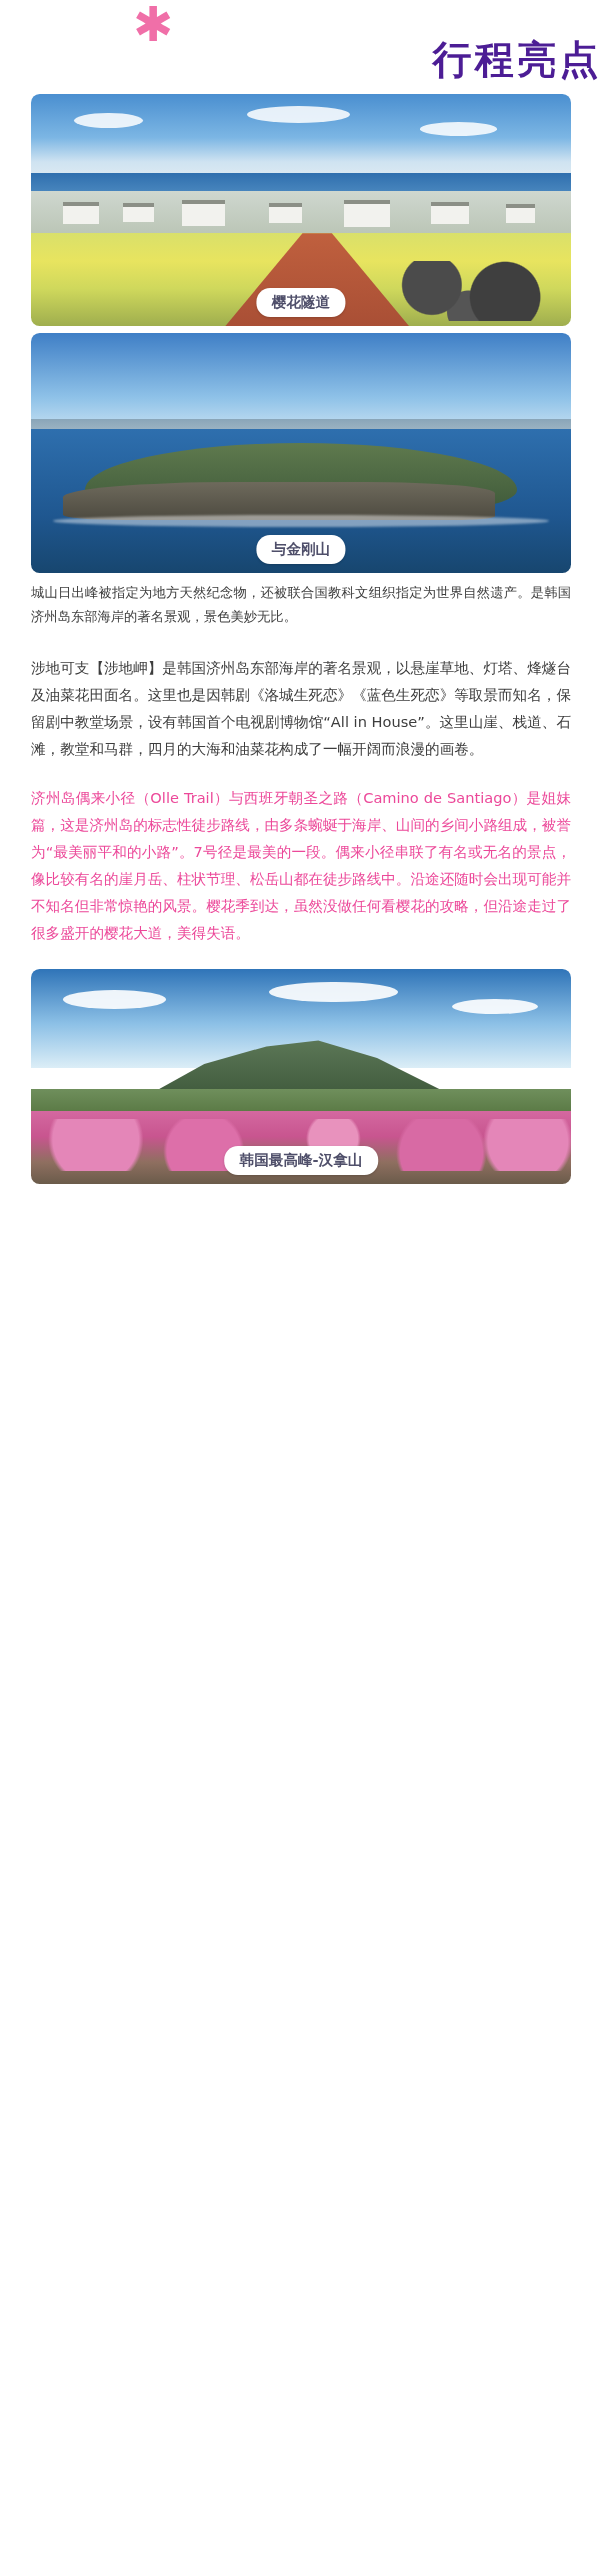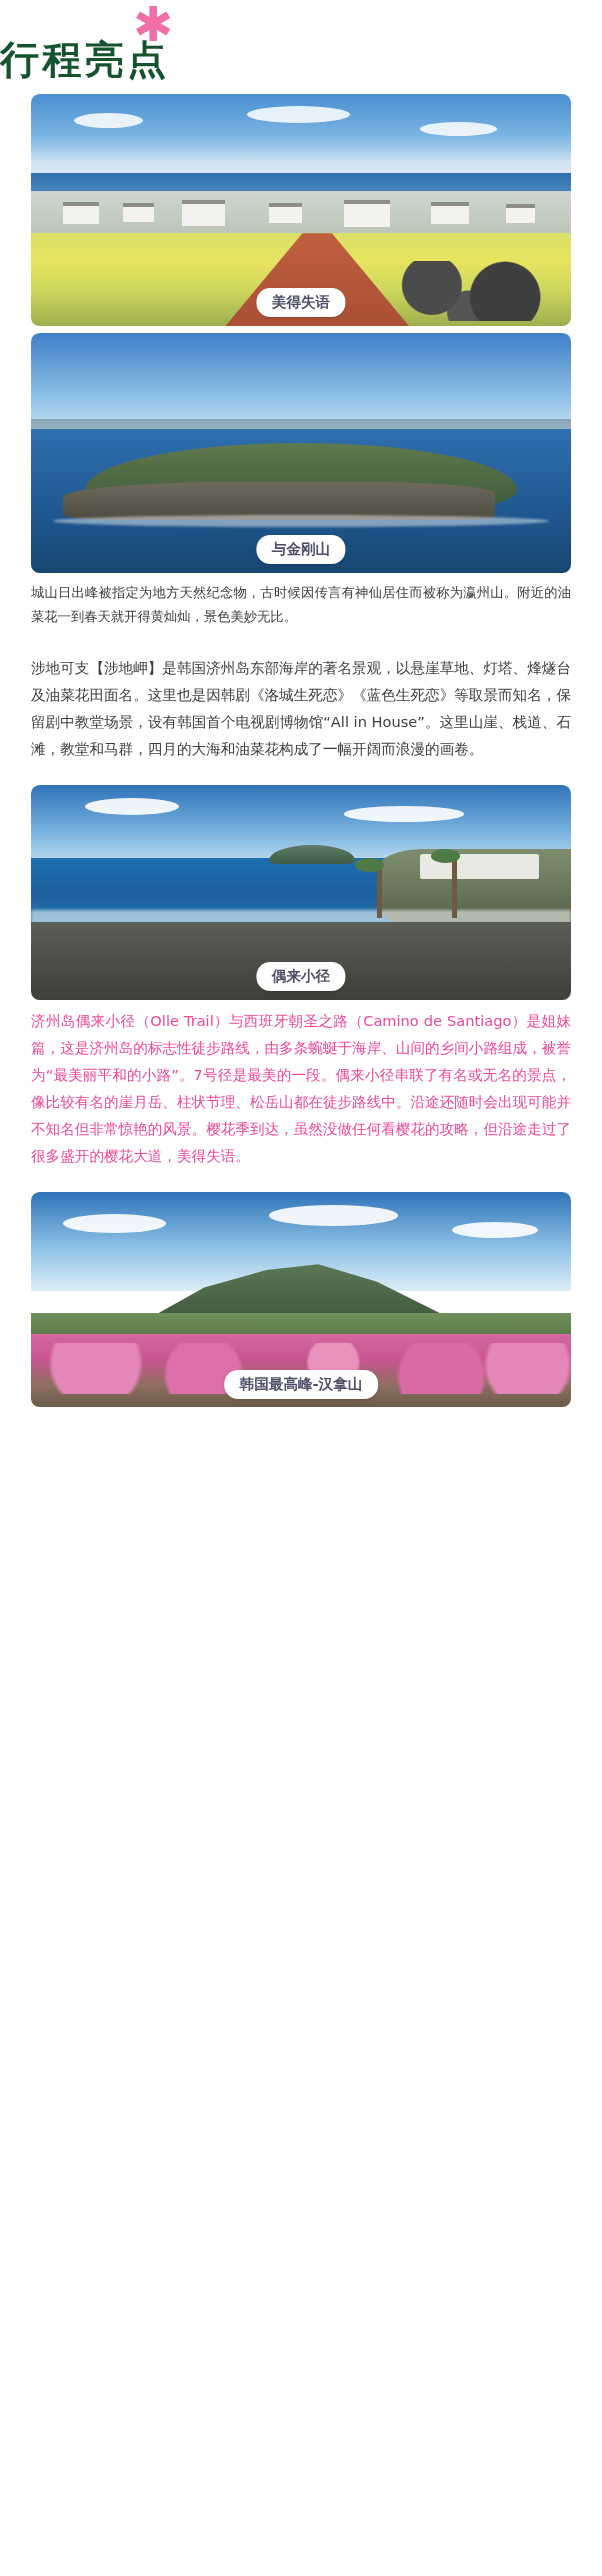--- a/index.html
+++ b/index.html
@@ -31,25 +31,25 @@
     width: 39px;
     height: 39px;
     color: #f06fa8;
     font-size: 48px;
     line-height: 39px;
     text-align: center;
     font-family: "DejaVu Sans", sans-serif;
     user-select: none;
   }
   .title {
-    text-align: left;
+    text-align: right;
     font-size: 39px;
     letter-spacing: 3.4px;
     font-weight: bold;
-    color: #14532d;
+    color: #4c1d95;
     font-family: "DejaVu Sans", sans-serif;
     padding-top: 26px;
   }
 
   
   .block { padding: 0 31px; }
 
   .photo {
     position: relative;
     width: 100%;
@@ -212,60 +212,44 @@
         <i style="left:17%;top:30%;width:31px;height:19px;"></i>
         <i style="left:28%;top:20%;width:43px;height:26px;"></i>
         <i style="left:44%;top:28%;width:33px;height:20.6px;"></i>
         <i style="left:58%;top:18%;width:46px;height:27.5px;"></i>
         <i style="left:74%;top:26%;width:38px;height:22px;"></i>
         <i style="left:88%;top:32%;width:29px;height:19px;"></i>
       </div>
       <div class="s1-field"></div>
       <div class="s1-path"></div>
       <div class="s1-rocks"></div>
-      <div class="caption">美得失语</div>
+      <div class="caption">樱花隧道</div>
     </div>
   </div>
 
   <div class="block two-col">
     <div class="col">
       <div class="photo half">
         <div class="sky s2-sky"></div>
         <div class="s2-far"></div>
         <div class="s2-sea"></div>
         <div class="s2-crater"></div>
         <div class="s2-cliff"></div>
         <div class="s2-foam"></div>
         <div class="caption">与金刚山</div>
       </div>
-      <div class="para">城山日出峰被指定为地方天然纪念物，古时候因传言有神仙居住而被称为瀛州山。附近的油菜花一到春天就开得黄灿灿，景色美妙无比。</div>
+      <div class="para">城山日出峰被指定为地方天然纪念物，还被联合国教科文组织指定为世界自然遗产。是韩国济州岛东部海岸的著名景观，景色美妙无比。</div>
     </div>
   </div>
 
   <div class="block">
     <div class="para">涉地可支【涉地岬】是韩国济州岛东部海岸的著名景观，以悬崖草地、灯塔、烽燧台及油菜花田面名。这里也是因韩剧《洛城生死恋》《蓝色生死恋》等取景而知名，保留剧中教堂场景，设有韩国首个电视剧博物馆“All in House”。这里山崖、栈道、石滩，教堂和马群，四月的大海和油菜花构成了一幅开阔而浪漫的画卷。</div>
   </div>
 
   <div class="block">
-    <div class="photo wide">
-      <div class="sky s5-sky"></div>
-      <div class="s6-cloud" style="left:10%;top:6%;width:94px;height:17px;"></div>
-      <div class="s6-cloud" style="left:58%;top:10%;width:120px;height:15.4px;"></div>
-      <div class="s5-sea"></div>
-      <div class="s5-island"></div>
-      <div class="s5-cliffR"></div>
-      <div class="s5-bldg"></div>
-      <div class="s5-foam"></div>
-      <div class="s5-rocks"></div>
-      <div class="s5-tree" style="left:64%;top:38%;height:51px;"></div>
-      <div class="s5-leaf" style="left:60%;top:34%;"></div>
-      <div class="s5-tree" style="left:78%;top:34%;height:60px;"></div>
-      <div class="s5-leaf" style="left:74%;top:30%;"></div>
-      <div class="caption">偶来小径</div>
-    </div>
     <div class="para blue">济州岛偶来小径（Olle Trail）与西班牙朝圣之路（Camino de Santiago）是姐妹篇，这是济州岛的标志性徒步路线，由多条蜿蜒于海岸、山间的乡间小路组成，被誉为“最美丽平和的小路”。7号径是最美的一段。偶来小径串联了有名或无名的景点，像比较有名的崖月岳、柱状节理、松岳山都在徒步路线中。沿途还随时会出现可能并不知名但非常惊艳的风景。樱花季到达，虽然没做任何看樱花的攻略，但沿途走过了很多盛开的樱花大道，美得失语。</div>
   </div>
 
   <div class="block">
     <div class="photo wide">
       <div class="sky s6-sky"></div>
       <div class="s6-cloud" style="left:6%;top:10%;width:103px;height:19px;"></div>
       <div class="s6-cloud" style="left:44%;top:6%;width:129px;height:20.6px;"></div>
       <div class="s6-cloud" style="left:78%;top:14%;width:86px;height:15.4px;"></div>
       <div class="s6-mount"></div>

